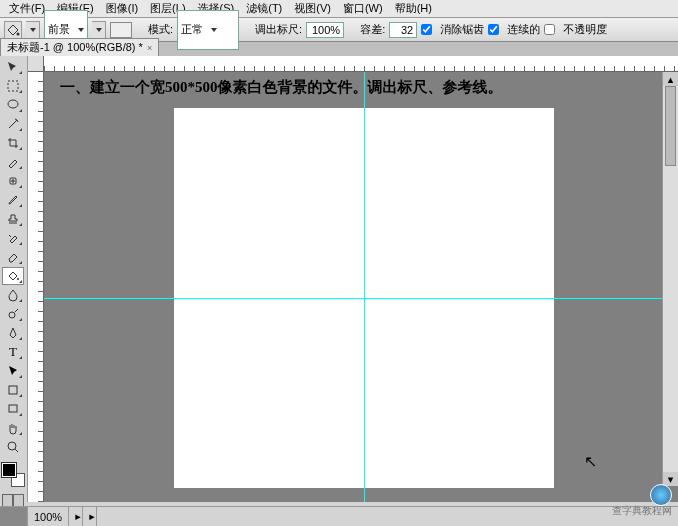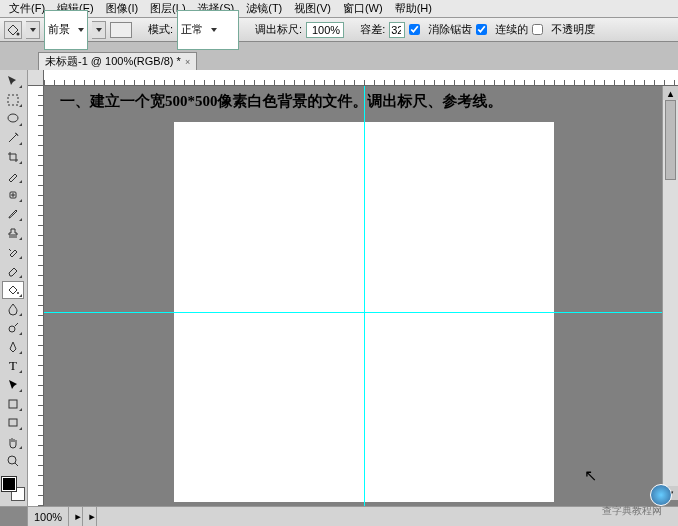--- a/index.html
+++ b/index.html
@@ -11,21 +11,21 @@
 .dd{width:14px;height:18px;border:1px solid #999;border-left:none;background:#e0e0e0;display:flex;align-items:center;justify-content:center}
 .lbl{margin-left:12px}
 .sel{border:1px solid #7a9;background:#fff;padding:13px 3px;display:flex;align-items:center;gap:2px}
 .sel input{border:none;width:28px;font-size:11px;background:transparent}
 .tri{width:0;height:0;border-left:3px solid transparent;border-right:3px solid transparent;border-top:4px solid #333}
 .swatch{width:22px;height:16px;border:1px solid #888;background:#eee}
 .num{border:1px solid #7a9;background:#fff;padding:1px;width:38px;display:flex;align-items:center}
 .num input{border:none;width:100%;font-size:11px;text-align:right;padding-right:2px}
 .chk{display:flex;align-items:center;gap:8px}
 .chk input{width:11px;height:11px}
-.tabrow{height:28px;background:#bfbfbf;display:flex;align-items:end;padding-left:38px}
+.tabrow{height:14px;background:#bfbfbf;display:flex;align-items:end;}
 .tab{background:#e8e8e8;border:1px solid #888;border-bottom:none;padding:1px 6px;font-size:10px;display:flex;align-items:center;gap:4px}
 .tab .x{font-size:9px;color:#666}
 .main{display:flex;height:calc(100% - 60px - 20px)}
 .toolbox{width:28px;background:#d4d4d4;border-right:1px solid #999;padding:2px;display:flex;flex-wrap:wrap;gap:1px;align-content:flex-start}
 .tb{width:22px;height:18px;border:1px solid transparent;display:flex;align-items:center;justify-content:center;font-size:12px;position:relative}
 .tb.sel-t{background:#fff;border-color:#888}
 .tb svg{width:14px;height:14px}
 .t-corner{position:absolute;right:1px;bottom:1px;width:0;height:0;border-right:3px solid #444;border-top:3px solid transparent}
 .swatches{margin-top:6px;width:24px;height:24px;position:relative}
 .sw-f{width:14px;height:14px;background:#000;border:1px solid #fff;outline:1px solid #333;position:absolute;top:0;left:0;z-index:2}
@@ -42,21 +42,21 @@
 .guide-h{position:absolute;left:0;right:0;height:1px;background:#0ff;top:226px}
 .guide-v{position:absolute;top:0;bottom:0;width:1px;background:#0ff;left:320px}
 .scroll-v{position:absolute;top:16px;right:0;bottom:16px;width:16px;background:#ddd;border-left:1px solid #999}
 .scroll-v .thumb{position:absolute;left:2px;right:2px;top:14px;height:80px;background:#bbb;border:1px solid #888}
 .scroll-v .btn{position:absolute;left:0;right:0;height:14px;background:#ccc;display:flex;align-items:center;justify-content:center}
 .statusbar{position:absolute;bottom:0;left:0;right:0;height:20px;background:#d4d4d4;border-top:1px solid #999;display:flex;align-items:center}
 .statusbar .seg{border-right:1px solid #999;padding:0 6px;height:100%;display:flex;align-items:center}
 .wm{position:absolute;right:6px;bottom:20px;display:flex;align-items:center;gap:6px}
 .wm-logo{width:22px;height:22px;border-radius:50%;background:radial-gradient(#6cf,#369);border:1px solid #fff}
 .wm-txt{font-size:18px;font-family:SimSun;font-weight:bold;color:#1a3e7a;text-shadow:1px 1px 0 #fff}
-.wm-sub{font-size:10px;color:#777;position:absolute;right:16px;bottom:8px}
+.wm-sub{font-size:10px;color:#777;position:absolute;right:6px;bottom:8px}
 .cursor{position:absolute;left:540px;top:380px;font-size:16px;color:#000;pointer-events:none}
 </style>
 </head>
 <body>
 
 <div class="menubar">
 <span>文件(F)</span>
 <span>编辑(E)</span>
 <span>图像(I)</span>
 <span>图层(L)</span>
@@ -88,21 +88,21 @@
 <span class="lbl">模式:</span>
 <div class="sel" style="width:62px">
       <input readonly="" value="正常" style="">
       <div class="tri"></div>
     </div>
 <span class="lbl">调出标尺:</span>
 <div class="num">
       <input value="100%" style="">
     </div>
 <span class="lbl">容差:</span>
-<div class="num" style="width:16px">
+<div class="num" style="width:28px">
       <input value="32" style="">
     </div>
 <label class="chk">
       <input type="checkbox" checked="" style="">
       <span>消除锯齿</span>
     </label>
 <label class="chk">
       <input type="checkbox" checked="" style="">
       <span>连续的</span>
     </label>

